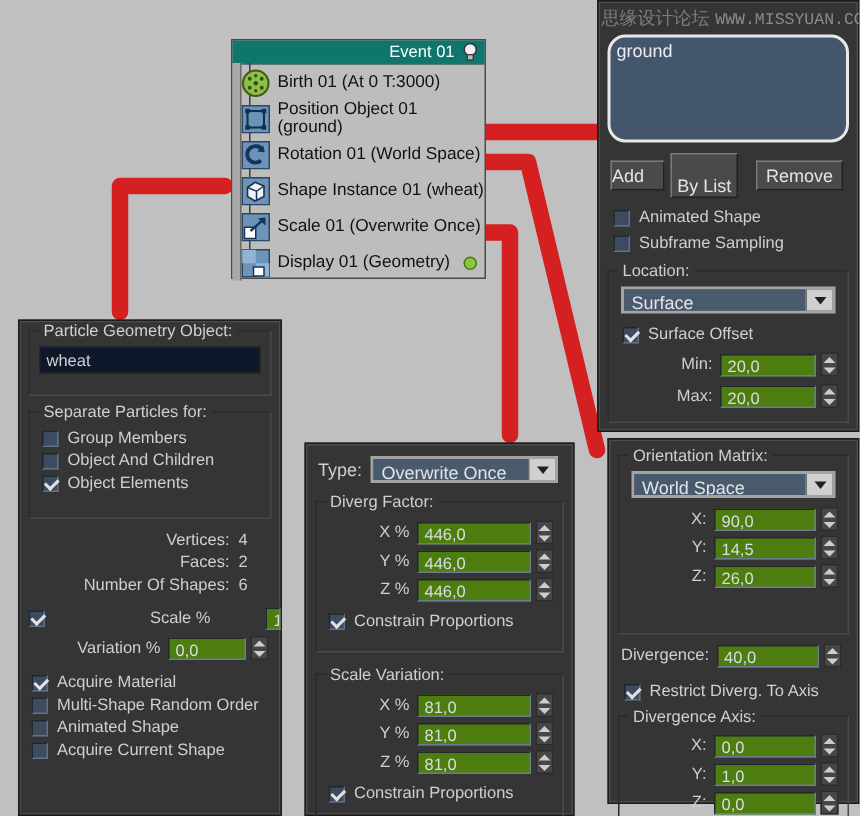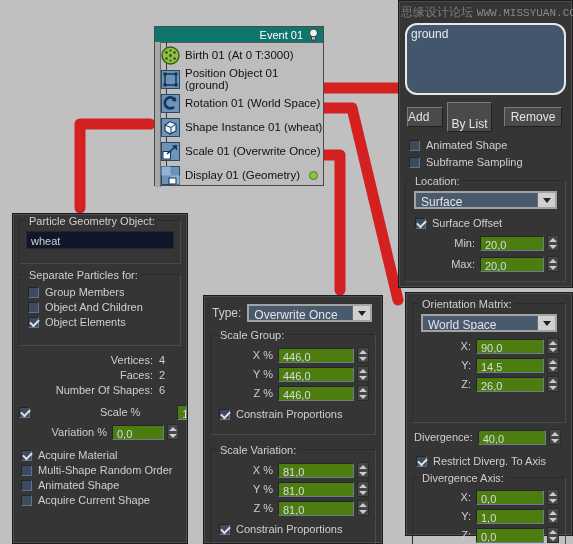--- a/index.html
+++ b/index.html
@@ -435,21 +435,21 @@
     <span class="lbl" style="font-size:12px;margin-right:6px;">Type:</span>
     <span class="ddl" style="flex:1;">
       <span class="val">Overwrite Once</span>
       <span class="arw">
           <i></i>
         </span>
     </span>
   </div>
 
   <div class="grp" style="height:101px;margin-top:12px;">
-    <div class="grp-title">Scale Group:</div>
+    <div class="grp-title">Diverg Factor:</div>
     <div class="row" style="margin-top:4px;">
       <span class="spacer"></span>
       <span class="lbl" style="margin-right:5px;">X %</span>
       <span class="field" style="width:76px;">446,0</span>
       <span class="spin">
           <i class="up"></i>
           <i class="dn"></i>
         </span>
     </div>
     <div class="row">

